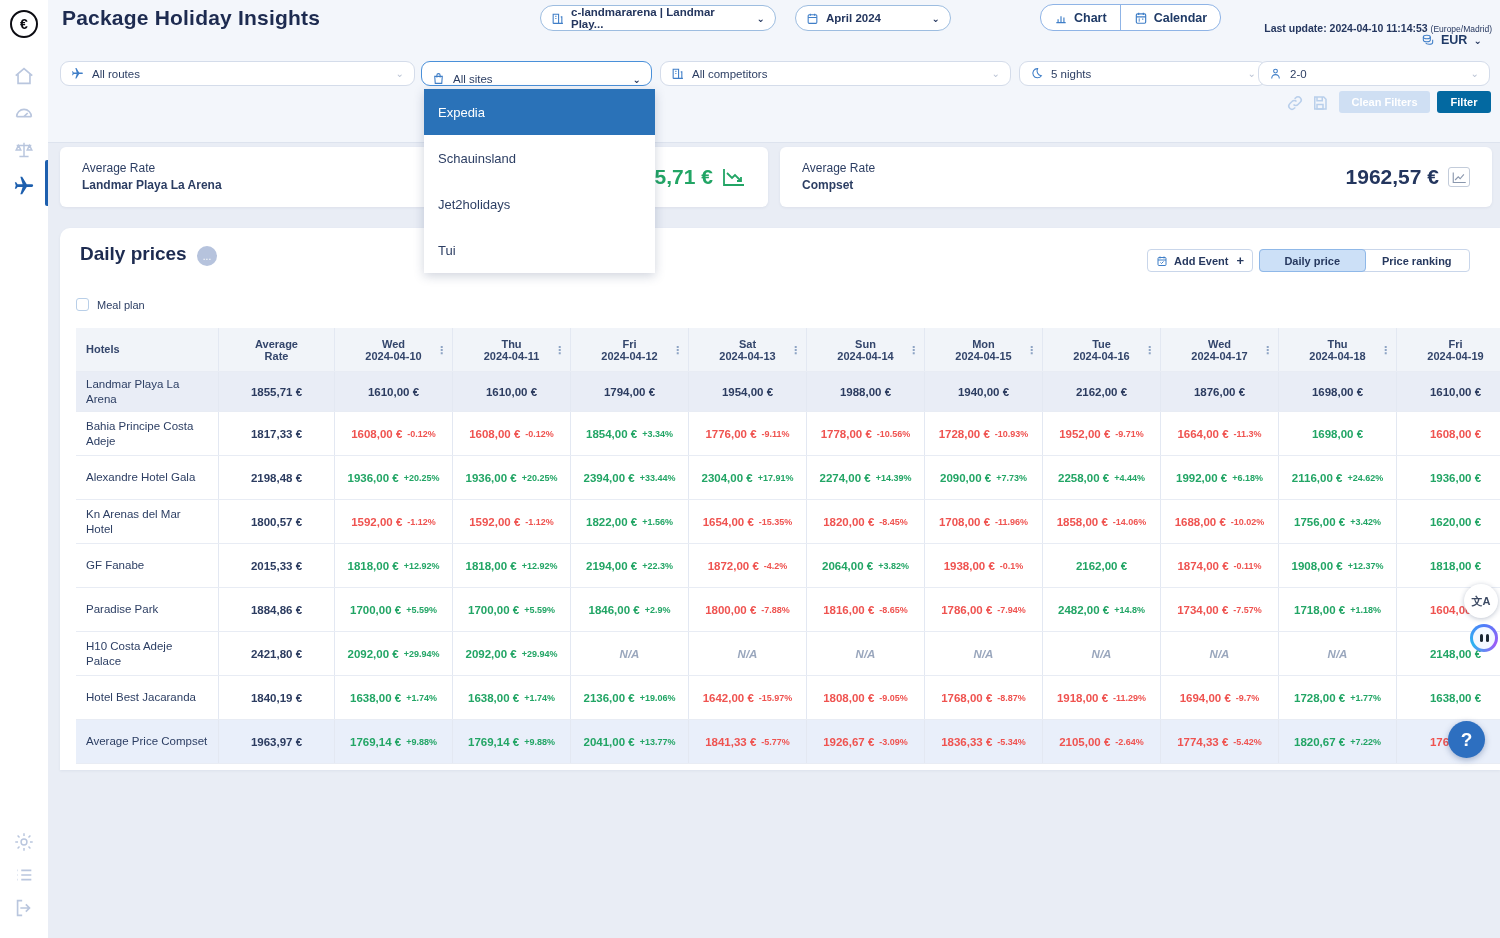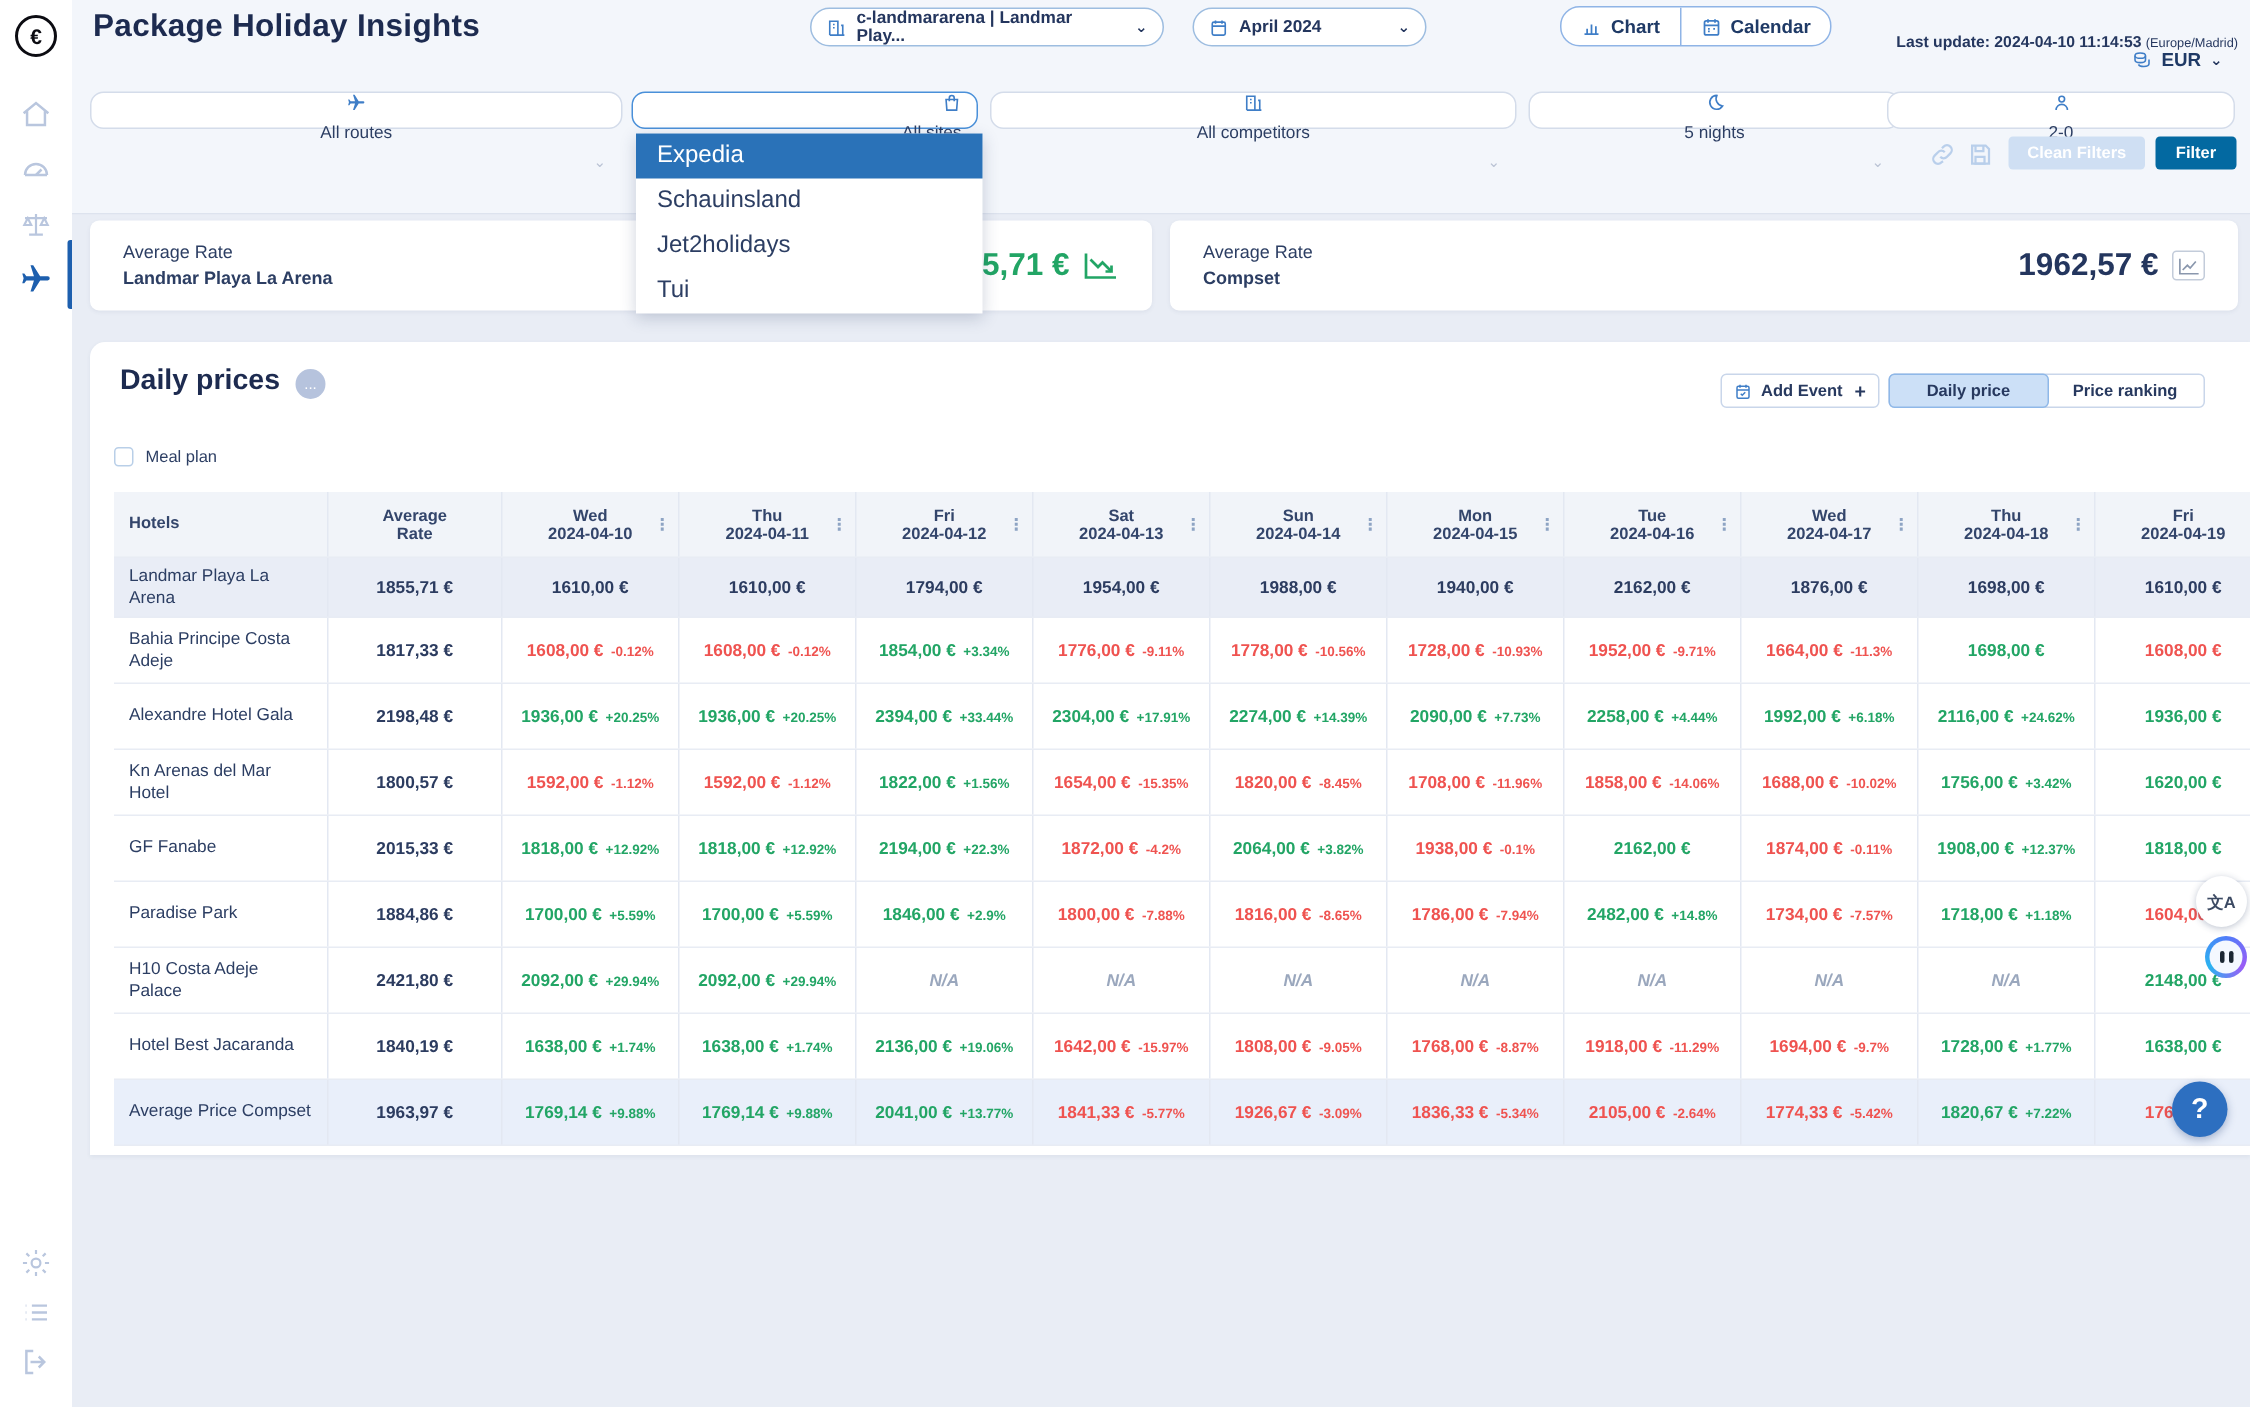--- a/index.html
+++ b/index.html
@@ -47,27 +47,27 @@
     color:#1f3a66; cursor:pointer;margin-top:30px; }
   #currency svg { width:14px; height:14px; color:#3f7ec7; }
   #lastupdate { position:absolute; right:8px; top:22px; font-size:10.5px;
     color:#25375f; font-weight:600; }
   #lastupdate .tz { font-size:8.5px; font-weight:400; }
 
   
   .filt { position:absolute; top:61px; height:25px; background:#fff;
     border:1px solid #d4dcea; border-radius:9px; display:flex;
     align-items:center; gap:8px; padding:0 10px; font-size:11.5px;
-    color:#2c3e63; cursor:pointer;flex-direction:column; }
+    color:#2c3e63; cursor:pointer; }
   .filt svg { width:13px; height:13px; color:#3f7ec7; flex:0 0 auto; }
   .filt.open { border:1.5px solid #4a90d9;align-items:flex-end; }
   #sites-menu { position:absolute; left:424px; top:89px; width:231px;
     background:#fff; z-index:60; box-shadow:0 3px 10px rgba(40,60,100,.22); }
-  .menu-item { height:30px; display:flex; align-items:center; padding:0 14px;
-    font-size:16px; color:#2c3e63; cursor:pointer; }
+  .menu-item { height:46px; display:flex; align-items:center; padding:0 14px;
+    font-size:13px; color:#2c3e63; cursor:pointer; }
   .menu-item.sel { background:#2a72b8; color:#fff; }
 
   
   .mini-ic { position:absolute; top:94px; width:18px; height:18px;
     color:#b9cfeb; cursor:pointer; }
   .mini-ic svg { width:18px; height:18px; }
   .btn { position:absolute; top:91px; height:22px; border:none;
     border-radius:3px; font-size:11px; font-weight:700; color:#fff;
     display:flex; align-items:center; justify-content:center;
     cursor:pointer; font-family:inherit; }

